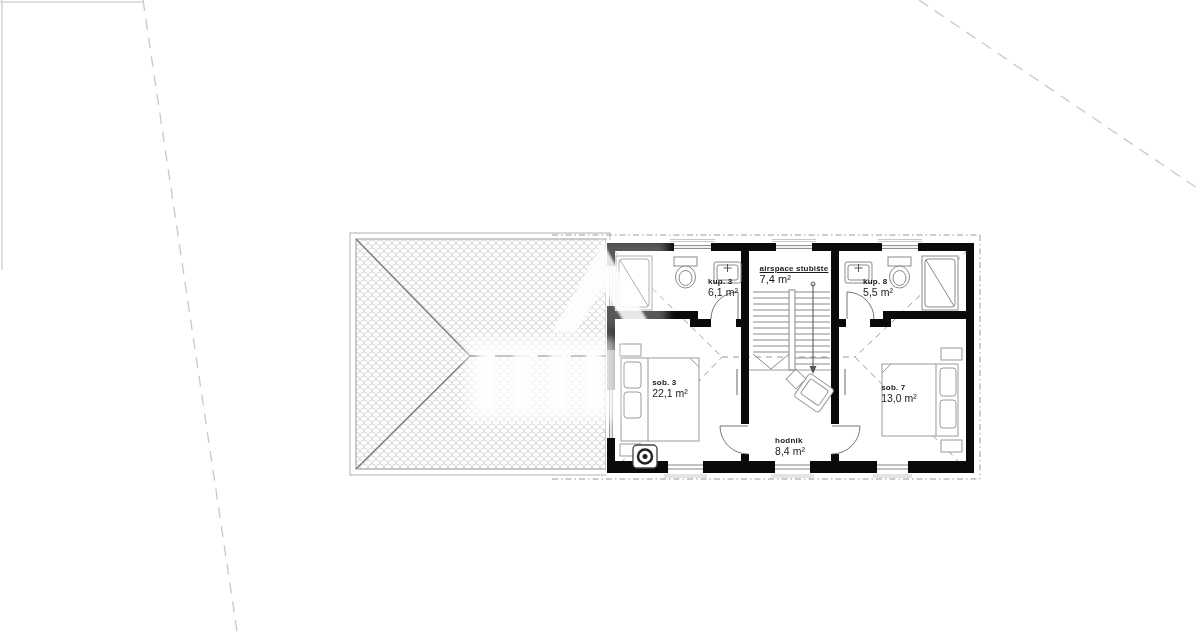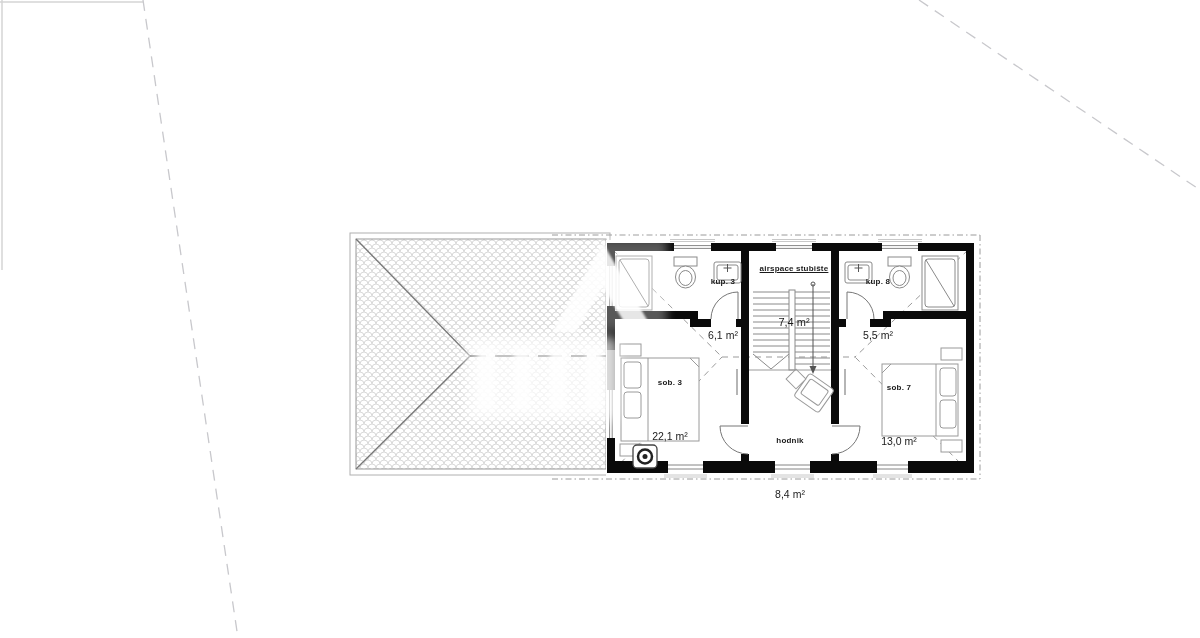--- a/index.html
+++ b/index.html
@@ -1,23 +1,23 @@
 <!DOCTYPE html>
 <html><head>
 <meta charset="utf-8">
 <style>
   html,body{margin:0;padding:0;background:#fff;}
   .canvas{position:relative;width:1200px;height:638px;background:#ffffff;overflow:hidden;
           font-family:"Liberation Sans",sans-serif;}
   .plan-svg{position:absolute;left:0;top:0;}
   .labels{position:absolute;left:0;top:0;width:100%;height:100%;z-index:5;pointer-events:none;}
-  .label{position:absolute;transform:translateX(-50%);text-align:center;color:#1a1a1a;white-space:nowrap;}
+  .label{position:absolute;transform:translateX(-50%);text-align:left;color:#1a1a1a;white-space:nowrap;}
   .rname{font-size:8px;font-weight:bold;letter-spacing:.2px;line-height:9px;}
   .rname.u{text-decoration:underline;}
-  .rarea{font-size:10.5px;line-height:12px;margin-top:43px;}
+  .rarea{font-size:10.5px;line-height:12px;}
   .wm{position:absolute;left:0;top:0;z-index:6;pointer-events:none;}
   .b1{filter:blur(1px);} .b2{filter:blur(2px);} .b5{filter:blur(5px);} .b6{filter:blur(6px);}
 </style>
 </head>
 <body>
 
 <div class="canvas">
 
   <svg class="plan-svg" width="1200" height="638" viewBox="0 0 1200 638">
     <defs>

